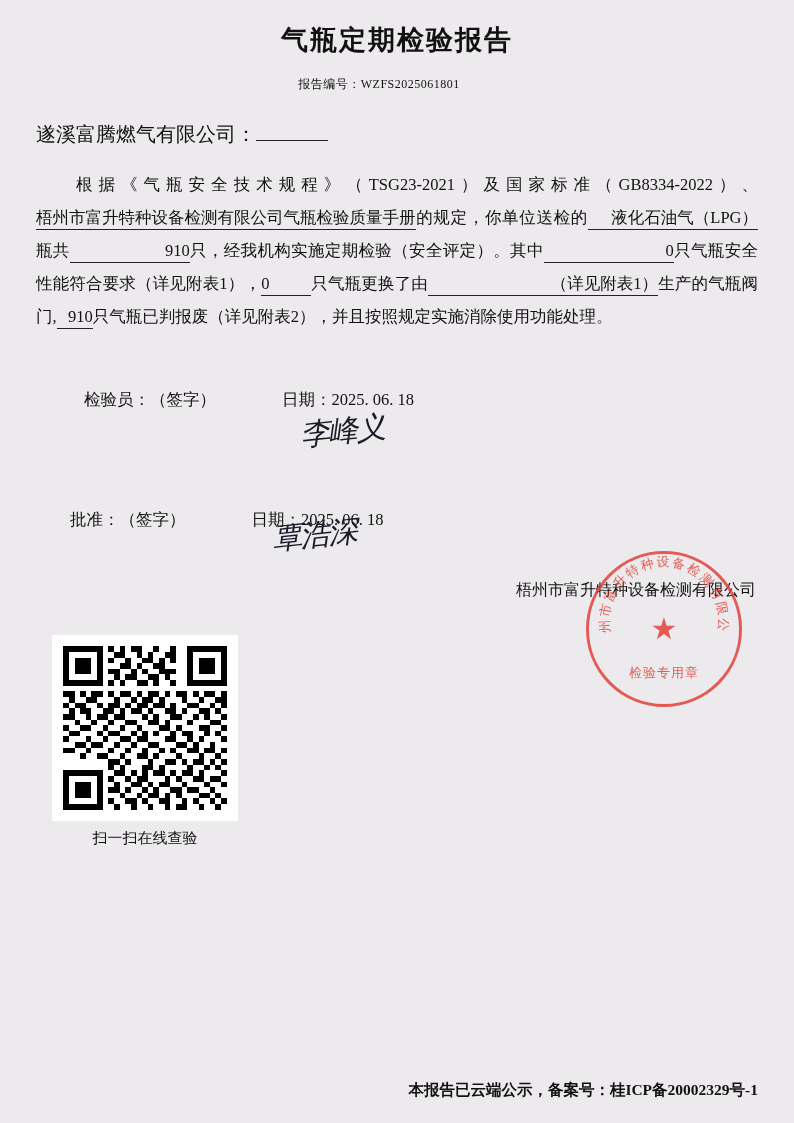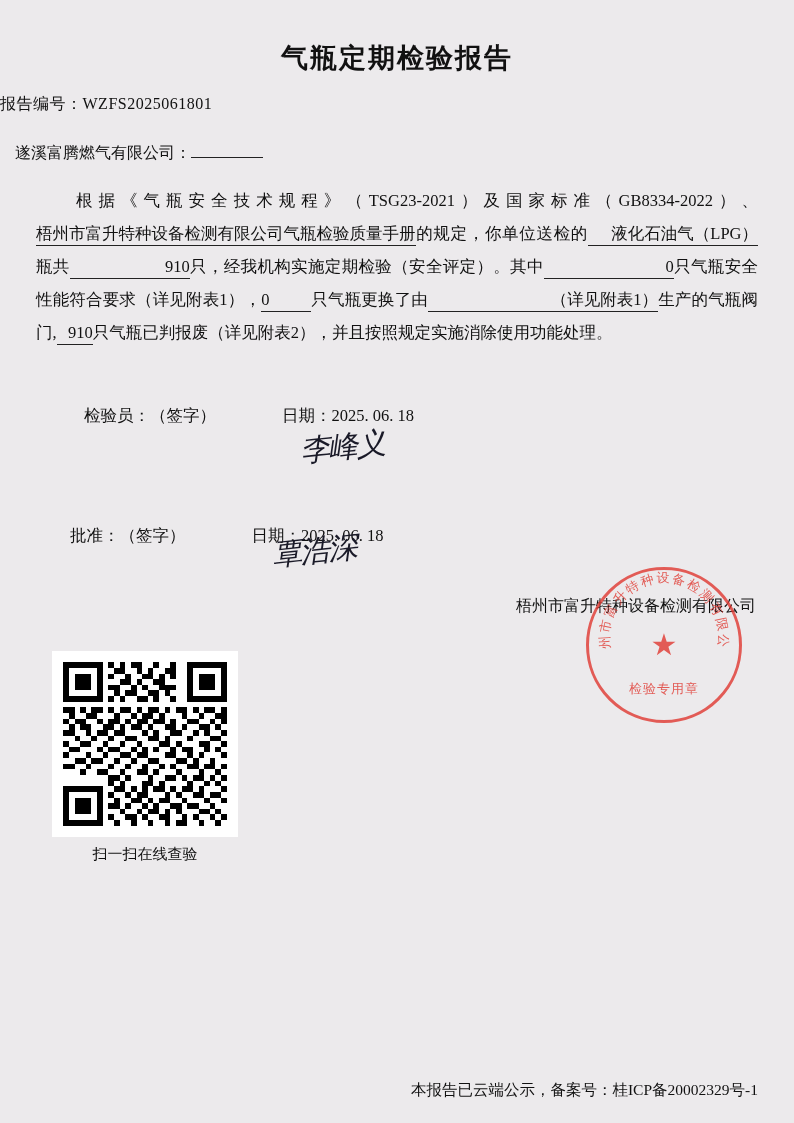--- a/index.html
+++ b/index.html
@@ -18,34 +18,34 @@
   .page {
     position: absolute;
     inset: 0;
     padding: 0;
   }
   .title {
     text-align: center;
     font-size: 27px;
     font-weight: bold;
     letter-spacing: 2px;
-    margin-top: 40px;
+    margin-top: 22px;
     font-family: "Liberation Serif", "DejaVu Serif", serif;
   }
   .report-no {
-    text-align: left;
-    font-size: 16px;
+    text-align: center;
+    font-size: 12px;
     margin-top: 18px;
     padding-right: 36px;
     letter-spacing: 0.5px;
   }
   .recipient {
     margin-top: 28px;
-    padding-left: 15px;
-    font-size: 16px;
+    padding-left: 36px;
+    font-size: 20px;
   }
   .u {
     display: inline-block;
     border-bottom: 1px solid #222;
     text-align: right;
     line-height: 1.25;
   }
   .recipient .u {
     min-width: 300px;
     text-align: left;
@@ -154,20 +154,21 @@
     width: 186px;
     text-align: center;
     font-size: 15px;
     margin-top: 8px;
   }
   .footer {
     position: absolute;
     bottom: 22px;
     right: 36px;
     font-size: 15.5px;
+    font-weight: bold;
   }
 </style>
 </head>
 <body>
 
 <div class="page">
 
   <div class="title">气瓶定期检验报告</div>
 
   <div class="report-no">

